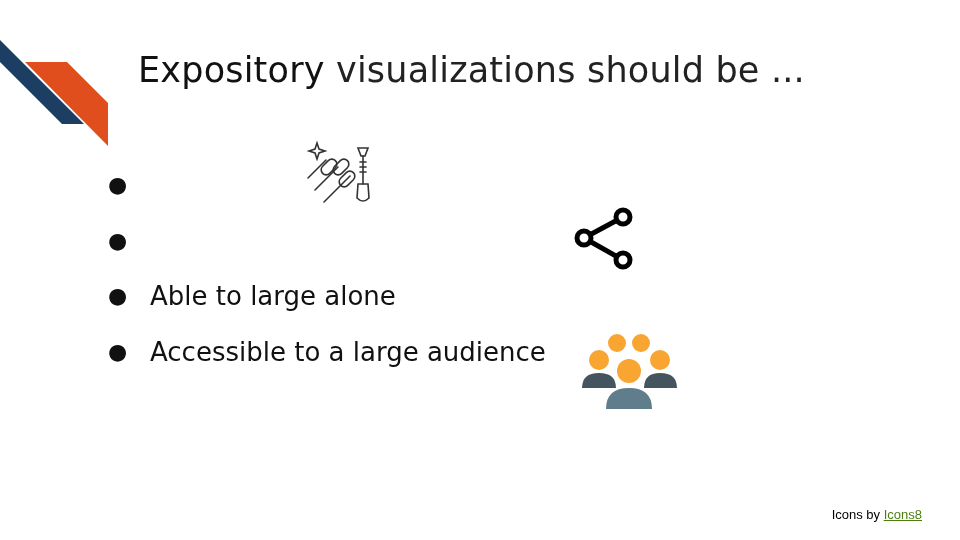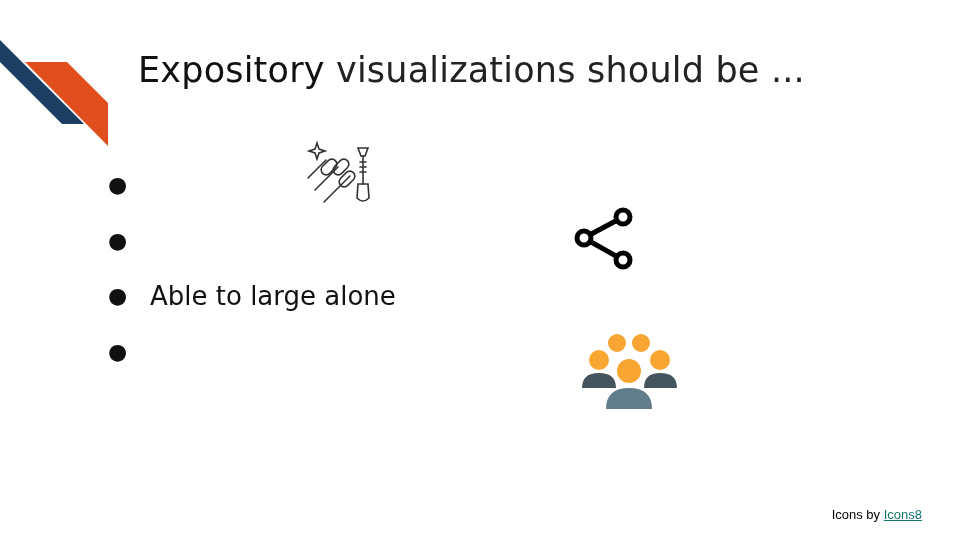--- a/index.html
+++ b/index.html
@@ -6,37 +6,37 @@
   body { width:960px; height:540px; background:#ffffff; position:relative; overflow:hidden; font-family:"DejaVu Sans", sans-serif; }
   .deco { position:absolute; left:0; top:0; }
   .title { position:absolute; left:138px; top:50px; font-size:35px; color:#111; white-space:nowrap; letter-spacing:0.2px; }
   .title b { font-weight:normal; }
   .title .rest { font-weight:normal; color:#222;text-align:right; }
   .bullets { position:absolute; left:108px; top:165px; margin:0; padding:0; list-style:none; }
   .bullets li { height:55.5px; font-size:26px; color:#111; position:relative; padding-left:42px; white-space:nowrap; line-height:40px; }
   .bullets li .dot { position:absolute; left:0; top:0; font-size:22px; }
   .icon { position:absolute; }
   .footer { position:absolute; right:38px; top:507px; font-family:"Liberation Sans", sans-serif; font-size:13px; color:#000; }
-  .footer a { color:#0f766e; text-decoration:underline; }
+  .footer a { color:#4d7c0f; text-decoration:underline; }
 </style>
 </head>
 <body>
 
 <svg class="deco" width="120" height="150" viewBox="0 0 120 150">
   <polygon points="0,40 0,62 62,124 84,124" fill="#1c3e63"></polygon>
   <polygon points="25,62 67,62 108,103 108,146" fill="#e04e1e"></polygon>
 </svg>
 
 <div class="title"><b>Expository</b><span class="rest"> visualizations should be ...</span></div>
 
 <ul class="bullets">
   <li><span class="dot">●</span></li>
   <li><span class="dot">●</span></li>
   <li><span class="dot">●</span><span>Able to large alone</span></li>
-  <li><span class="dot">●</span></li>
+  <li><span class="dot">●</span><span>Accessible to a large audience</span></li>
 </ul>
 
 <svg class="icon" style="left:302px;top:140px" width="72" height="68" viewBox="0 0 72 68" fill="none" stroke="#333" stroke-width="1.6" stroke-linecap="round">
   <path d="M15 3 L17 9 L23 11 L17 13 L15 19 L13 13 L7 11 L13 9 Z"></path>
   <line x1="6" y1="38" x2="24" y2="20"></line>
     <line x1="13" y1="50" x2="36" y2="27"></line>
     <line x1="22" y1="62" x2="48" y2="36"></line>
   <rect x="22" y="18" width="10" height="18" rx="5" transform="rotate(45 27 27)"></rect>
   <rect x="34" y="18" width="10" height="18" rx="5" transform="rotate(45 39 27)"></rect>
   <rect x="40" y="30" width="10" height="18" rx="5" transform="rotate(45 45 39)"></rect>

